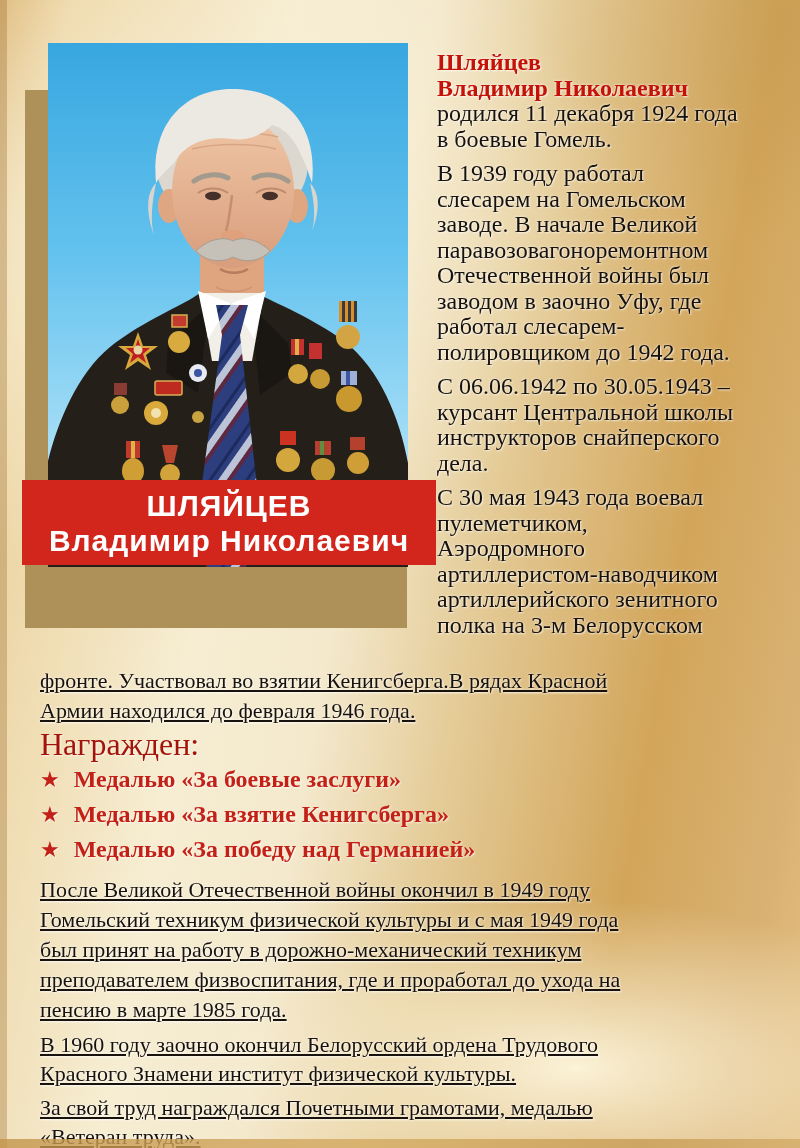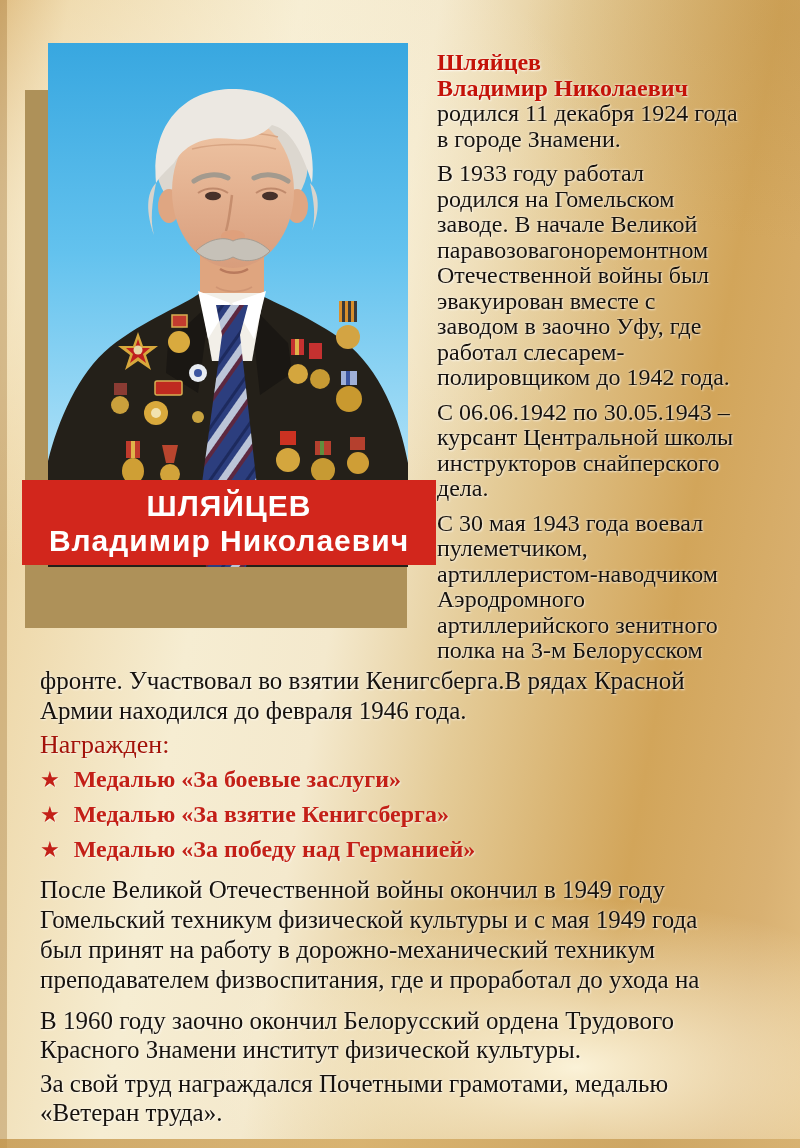--- a/index.html
+++ b/index.html
@@ -37,31 +37,31 @@
 
   .line { white-space:nowrap; color:#17120d;
           text-shadow:1px 1px 2px rgba(255,255,255,0.78), -1px -1px 2px rgba(255,255,255,0.35); }
 
   .right-col { position:absolute; left:437px; top:50px; width:362px; }
   .right-col .line { font-size:24px; line-height:25.5px; }
   .right-col .para { margin:0 0 9px 0; }
   .right-col .name-line { font-weight:bold; }
 
   .bottom { position:absolute; left:40px; top:666px; width:740px; }
-  .bottom .line { font-size:25px; line-height:30px; }
+  .bottom .line { font-size:22px; line-height:30px;text-decoration:underline; }
   .para-cont { margin:0 0 3px 0; }
-  .awards-header { font-size:26px; line-height:31px; margin:0 0 3px 0;
+  .awards-header { font-size:32px; line-height:31px; margin:0 0 3px 0;
                    text-shadow:1px 1px 2px rgba(255,255,255,0.7); }
   .awards { margin:0 0 7px 0; }
   .award-item { line-height:33px; white-space:nowrap;font-family:Liberation Serif, serif; }
   .award-item .star { font-size:22px; margin-right:14px;
                       text-shadow:1px 1px 1px rgba(255,255,255,0.6); }
   .award-item .award-text { font-size:24px; font-weight:bold;
                       text-shadow:1px 1px 2px rgba(255,255,255,0.7); }
-  .para5 { margin:0 0 11px 0; }
+  .para5 { margin:0 0 5px 0; }
   .para6 { margin:0 0 5px 0; }
   .para6 .line, .para7 .line { line-height:29px; }
 </style>
 </head>
 <body>
 
 <div class="page">
 
   <div class="photo-shadow"></div>
 
@@ -184,45 +184,44 @@
     <div class="banner-line">ШЛЯЙЦЕВ</div>
     <div class="banner-line">Владимир Николаевич</div>
   </div>
 
   <div class="right-col">
     <div class="para">
       <div class="line name-line" style="color: rgb(196, 18, 8);">Шляйцев</div>
       <div class="line name-line" style="color: rgb(196, 18, 8);">Владимир Николаевич</div>
       <div>
           <div class="line">родился 11 декабря 1924 года</div>
-          <div class="line">в городе Знамени.</div>
+          <div class="line">в боевые Гомель.</div>
         </div>
     </div>
     <div class="para">
-        <div class="line">В 1933 году работал</div>
-        <div class="line">родился на Гомельском</div>
+        <div class="line">В 1939 году работал</div>
+        <div class="line">слесарем на Гомельском</div>
         <div class="line">заводе. В начале Великой</div>
         <div class="line">паравозовагоноремонтном</div>
         <div class="line">Отечественной войны был</div>
-        <div class="line">эвакуирован вместе с</div>
         <div class="line">заводом в заочно Уфу, где</div>
         <div class="line">работал слесарем-</div>
         <div class="line">полировщиком до 1942 года.</div>
       </div>
     <div class="para">
         <div class="line">С 06.06.1942 по 30.05.1943 –</div>
         <div class="line">курсант Центральной школы</div>
         <div class="line">инструкторов снайперского</div>
         <div class="line">дела.</div>
       </div>
     <div class="para">
         <div class="line">С 30 мая 1943 года воевал</div>
         <div class="line">пулеметчиком,</div>
+        <div class="line">Аэродромного</div>
         <div class="line">артиллеристом-наводчиком</div>
-        <div class="line">Аэродромного</div>
         <div class="line">артиллерийского зенитного</div>
         <div class="line">полка на 3-м Белорусском</div>
       </div>
   </div>
 
   <div class="bottom">
     <div class="para-cont">
         <div class="line">фронте. Участвовал во взятии Кенигсберга.В рядах Красной</div>
         <div class="line">Армии находился до февраля 1946 года.</div>
       </div>
@@ -239,20 +238,21 @@
       <div class="award-item">
         <span class="star" style="color: rgb(195, 32, 23);">★</span><span class="award-text" style="color: rgb(195, 32, 23);">Медалью «За победу над Германией»</span>
       </div>
     </div>
 
     <div class="para5">
         <div class="line">После Великой Отечественной войны окончил в 1949 году</div>
         <div class="line">Гомельский техникум физической культуры и с мая 1949 года</div>
         <div class="line">был принят на работу в дорожно-механический техникум</div>
         <div class="line">преподавателем физвоспитания, где и проработал до ухода на</div>
+        <div class="line">пенсию в марте 1985 года.</div>
       </div>
     <div class="para6">
         <div class="line">В 1960 году заочно окончил Белорусский ордена Трудового</div>
         <div class="line">Красного Знамени институт физической культуры.</div>
       </div>
     <div class="para7">
         <div class="line">За свой труд награждался Почетными грамотами, медалью</div>
         <div class="line">«Ветеран труда».</div>
       </div>
   </div>

